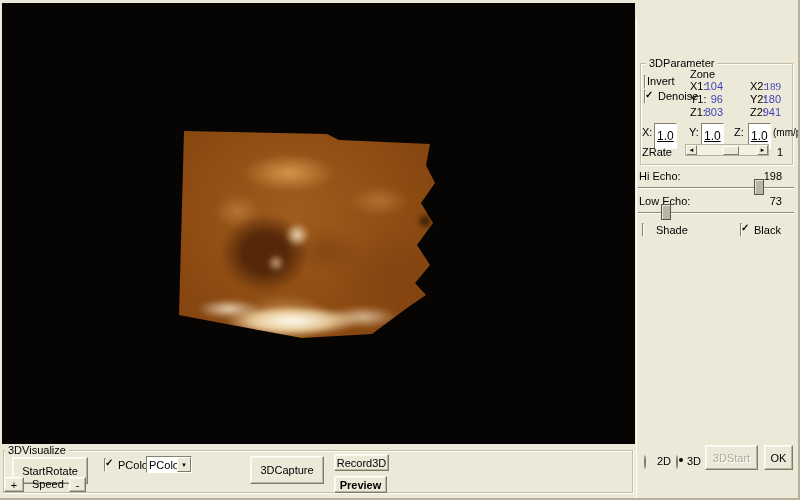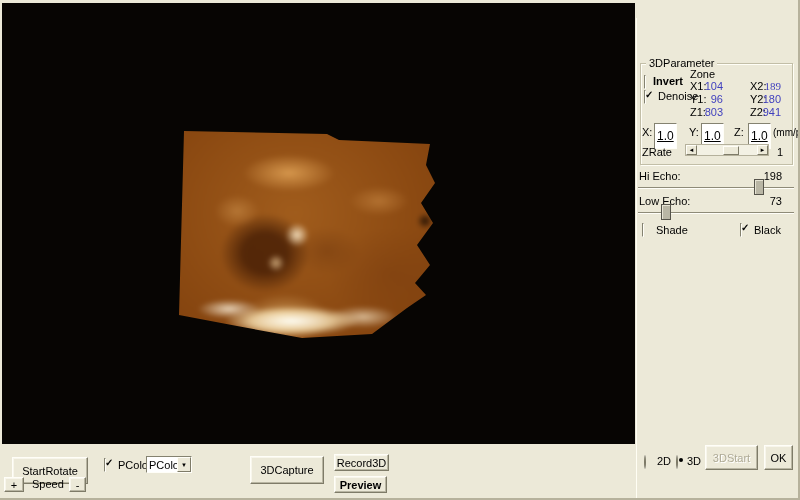--- a/index.html
+++ b/index.html
@@ -170,21 +170,21 @@
 <div class="abs right-panel">
 
   <div class="abs gb" style="left:3px; top:45px; width:153px; height:102px;">
     <span class="gb-label">3DParameter</span>
   </div>
 
   
   <div class="abs" style="left:7px; top:58px;">
     <span class="cb"></span>
   </div>
-  <span class="abs lbl" style="left:16px; top:57px;font-weight:bold;">Invert</span>
+  <span class="abs lbl" style="left:10px; top:57px;">Invert</span>
 
   <div class="abs" style="left:7px; top:73px;">
     <span class="cb on"></span>
   </div>
   <span class="abs lbl" style="left:21px; top:72px;">Denoise</span>
 
   
   <span class="abs lbl" style="left:53px; top:50px;">Zone</span>
   <div class="abs" style="left:53px; top:62px; width:95px;">
     <div class="zone-row">
@@ -255,20 +255,23 @@
   <span class="abs radio" style="left:7px; top:438px;"></span>
   <span class="abs lbl" style="left:20px; top:437px;">2D</span>
   <span class="abs radio on" style="left:37px; top:438px;"></span>
   <span class="abs lbl" style="left:50px; top:437px;text-align:center;">3D</span>
 
   <div class="abs btn disabled" style="left:68px; top:427px; width:53px; height:25px;">3DStart</div>
   <div class="abs btn" style="left:127px; top:427px; width:29px; height:25px;">OK</div>
 </div>
 
 <div class="abs bottom-panel">
+  <div class="abs gb" style="left:3px; top:6px; width:630px; height:43px;">
+    <span class="gb-label" style="left:1px;">3DVisualize</span>
+  </div>
 
   <div class="abs btn" style="left:12px; top:13px; width:76px; height:27px;">StartRotate</div>
 
   <div class="abs" style="left:104px; top:15px;">
     <span class="cb on"></span>
   </div>
   <span class="abs lbl" style="left:118px; top:15px;">PColor</span>
 
   <div class="abs combo" style="left:146px; top:12px; width:46px; height:17px;">
     <span class="combo-text">PColor</span>

